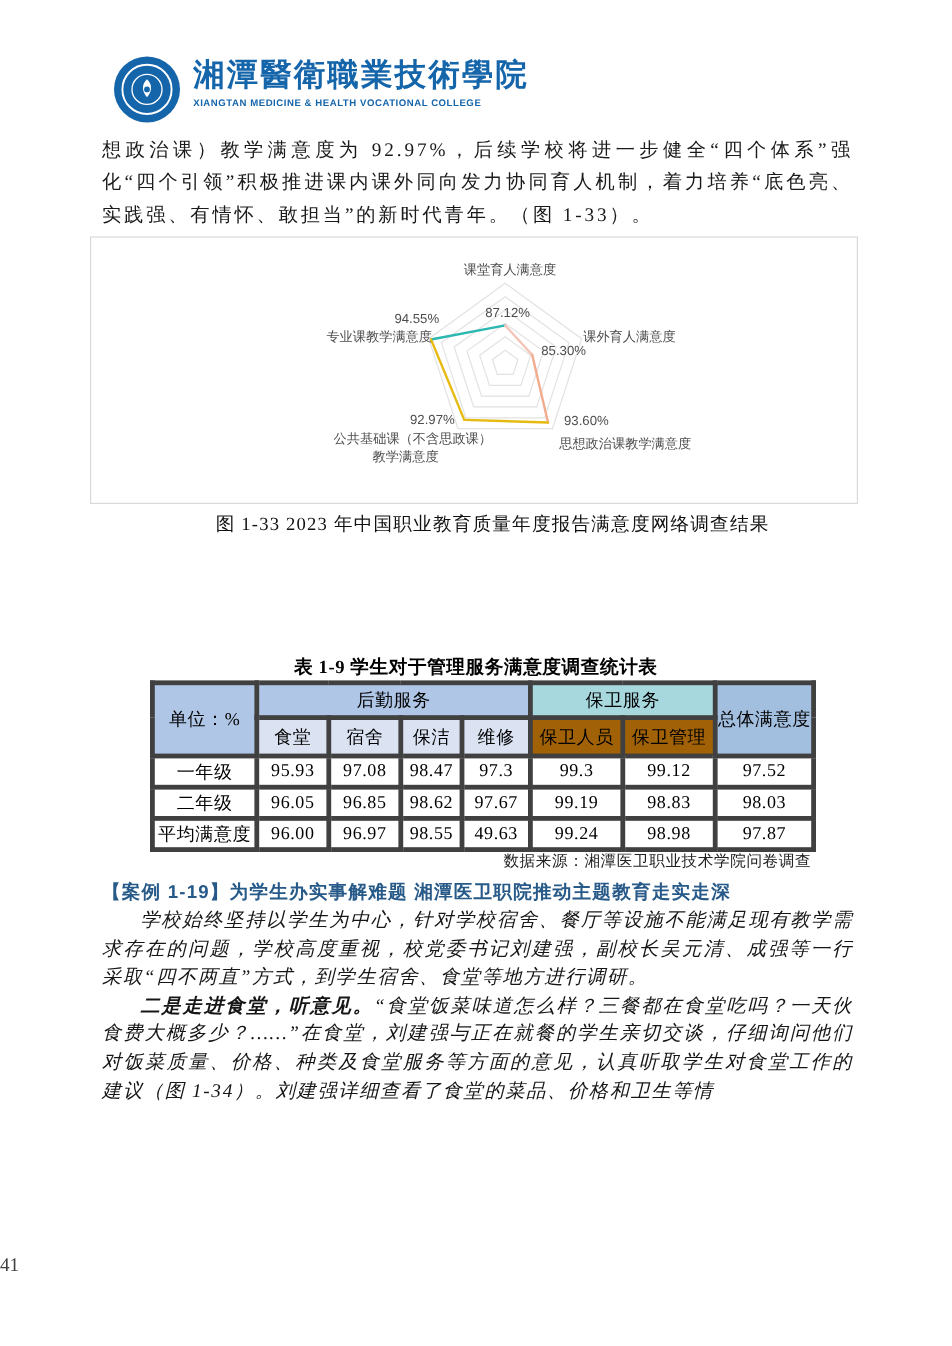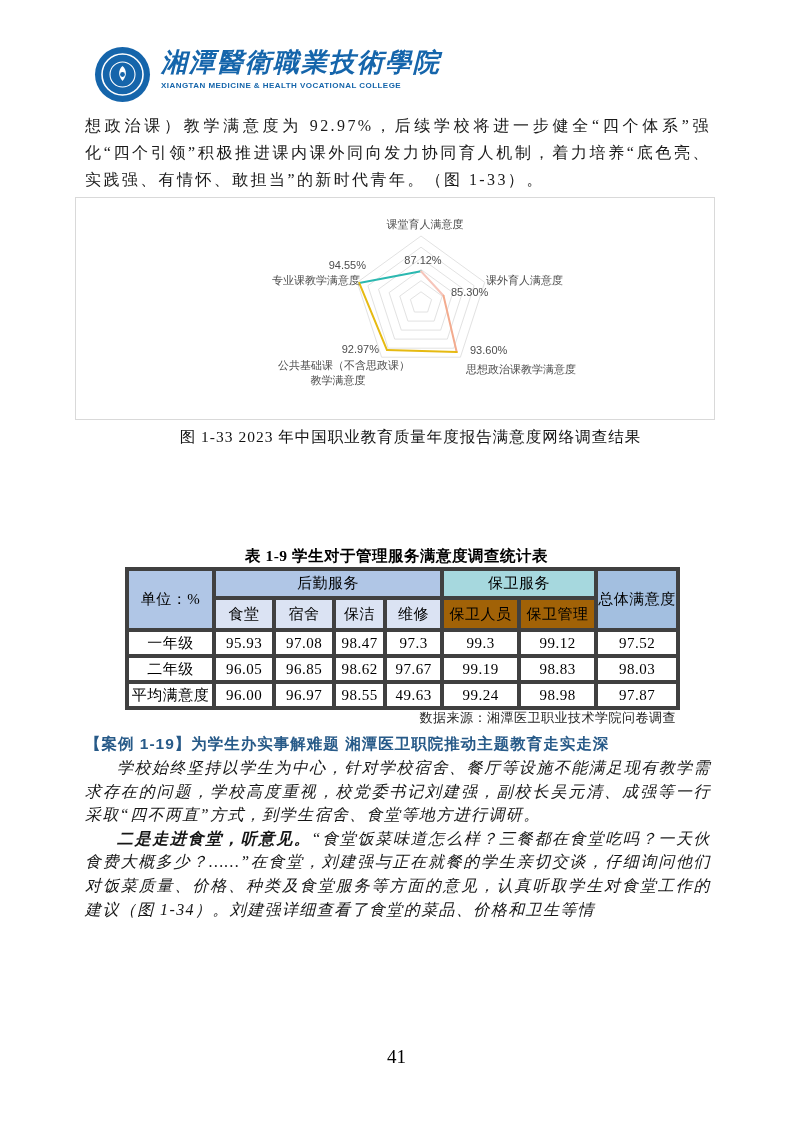--- a/index.html
+++ b/index.html
@@ -8,21 +8,21 @@
     position:relative; width:793px; height:1122px; margin:0 auto;
     background:#ffffff; overflow:hidden;
     font-family:"Liberation Serif", serif; color:#1c1c1c;
   }
 
   
   .logo-block { position:absolute; top:46px; left:94px; display:flex; align-items:flex-start; }
   .logo-emblem { width:57px; height:57px; flex:0 0 auto; }
   .logo-text { margin-left:10px; padding-top:2px; }
   .logo-zh {
-    font-family:"Liberation Serif", serif; font-weight:bold; font-style:italic;
+    font-family:"Liberation Serif", serif; font-weight:bold; 
     font-size:26px; line-height:30px; letter-spacing:2px; color:#1565ab;
   }
   .logo-en {
     font-family:"Liberation Sans", sans-serif; font-weight:bold;
     font-size:8px; letter-spacing:0.45px; color:#1565ab; margin-top:3px;
   }
 
   
   .para {
     position:absolute; left:85px; width:626px;
@@ -82,22 +82,22 @@
   }
   .case-body { position:absolute; top:756px; left:85px; width:626px; }
   .case-para {
     font-style:italic; font-size:16px; line-height:23.6px; letter-spacing:1.4px;
     text-align:justify; text-indent:2em; color:#161616;
   }
   .case-para .lead { font-weight:bold; }
 
   
   .page-number {
-    position:absolute; top:1046px; left:0; width:793px; text-align:center;
-    font-size:19px; color:#000000;
+    position:absolute; top:1046px; left:0; width:793px; text-align:left;
+    font-size:16px; color:#404040;
   }
 </style>
 </head>
 <body>
 
 <div class="page">
 
   <div class="logo-block">
     <svg class="logo-emblem" viewBox="0 0 57 57">
       <circle cx="28.5" cy="28.5" r="27.5" fill="#1565ab"></circle>

